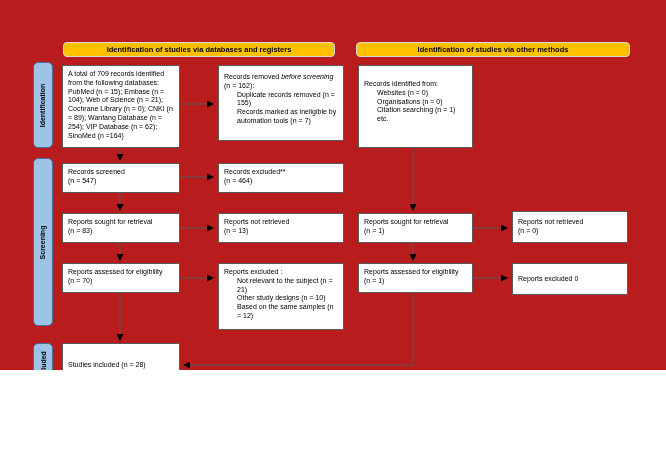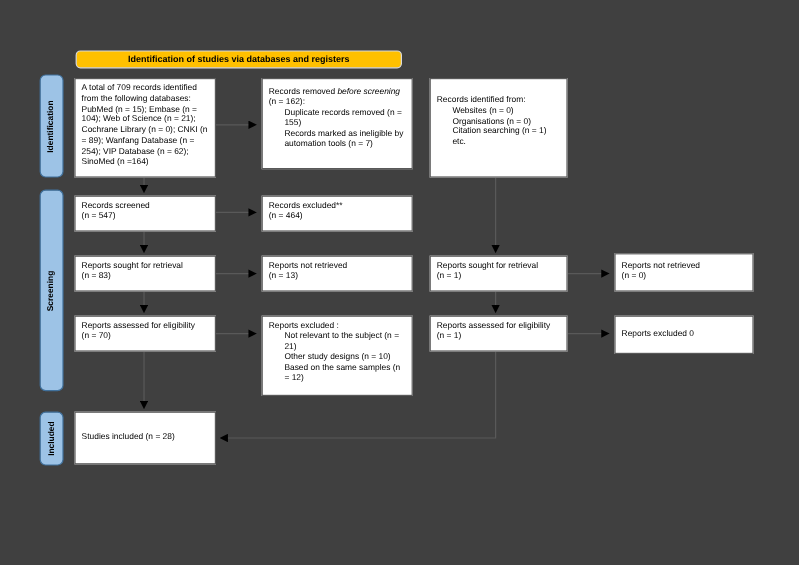--- a/index.html
+++ b/index.html
@@ -1,17 +1,17 @@
 <!DOCTYPE html>
 <html><head>
 <meta charset="utf-8">
 <style>
   html,body { margin:0; padding:0; background:#fff; }
   .canvas {
-    position:relative; width:666px; height:471px; background:#404040;
+    position:relative; width:666px; height:370px; background:#b91c1c;
     font-family:"Liberation Sans", sans-serif; color:#000; overflow:hidden;
   }
   .hdr {
     position:absolute; background:#FFC000; border:1px solid #d9d9d9; border-radius:4px;
     display:flex; align-items:center; justify-content:center;
     font-weight:bold; font-size:7.5px; box-sizing:border-box; text-align:center;
   }
   .stage {
     position:absolute; background:#9DC3E6; border:1px solid #41719C; border-radius:5px;
     display:flex; align-items:center; justify-content:center; box-sizing:border-box;
@@ -50,20 +50,21 @@
       <path d="M120 293 V340" marker-end="url(#ah)"></path>
       <path d="M413 148 V210" marker-end="url(#ah)"></path>
       <path d="M473 228 H507" marker-end="url(#ah)"></path>
       <path d="M413 243 V260" marker-end="url(#ah)"></path>
       <path d="M473 278 H507" marker-end="url(#ah)"></path>
       <path d="M413 293 V365 H184" marker-end="url(#ah)"></path>
     </g>
   </svg>
 
   <div class="hdr" style="left:63px; top:42px; width:272px; height:15px;">Identification of studies via databases and registers</div>
+  <div class="hdr" style="left:356px; top:42px; width:274px; height:15px;">Identification of studies via other methods</div>
 
   <div class="stage" style="left:33px; top:62px; width:20px; height:86px;">
     <span>Identification</span>
   </div>
   <div class="stage" style="left:33px; top:158px; width:20px; height:168px;">
     <span>Screening</span>
   </div>
   <div class="stage" style="left:33px; top:343px; width:20px; height:45px;">
     <span>Included</span>
   </div>

